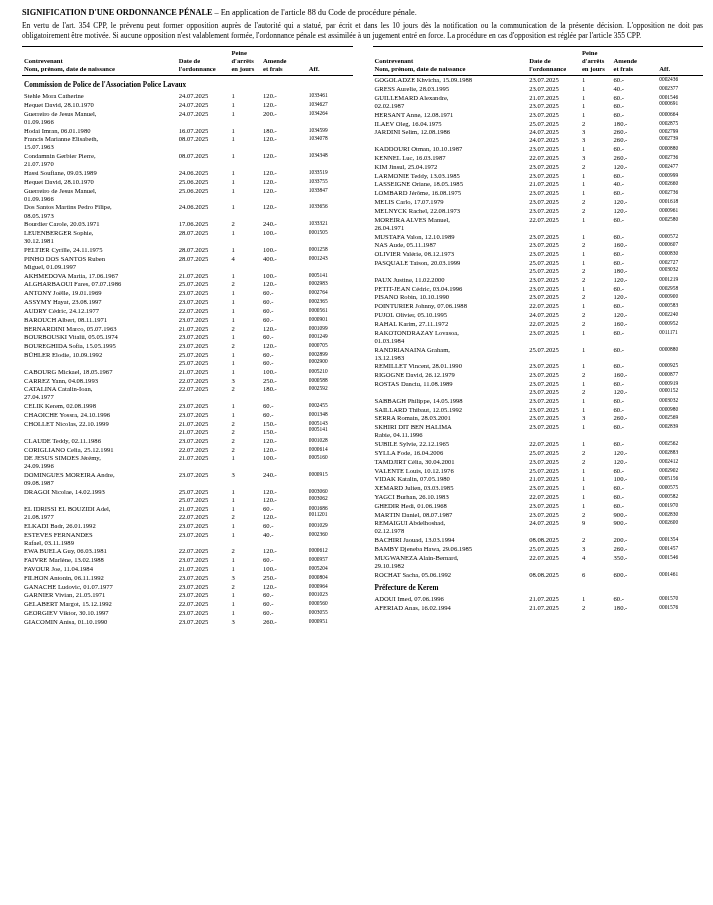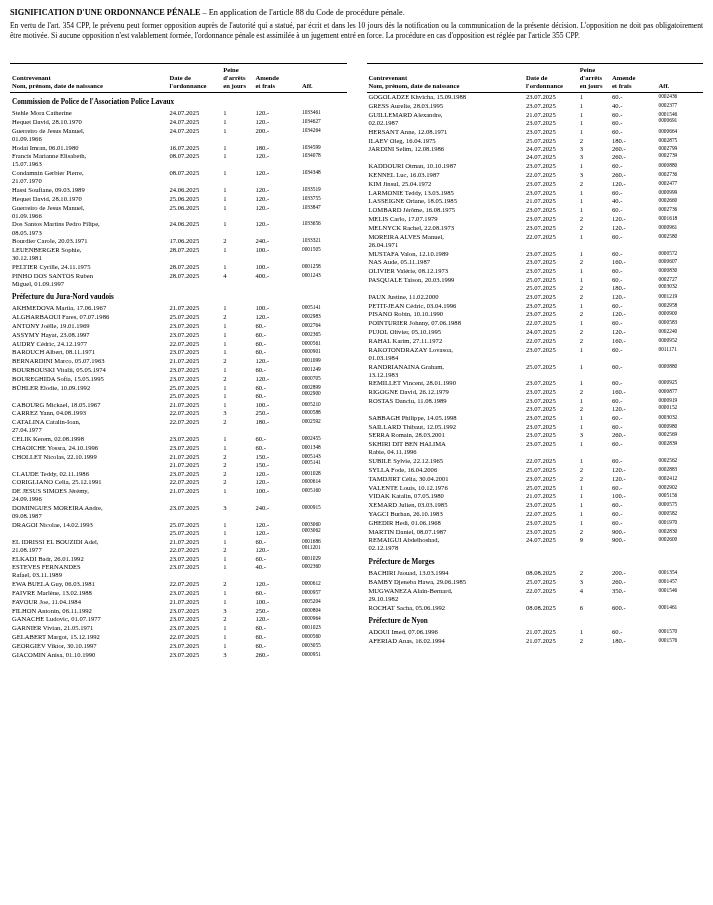--- a/index.html
+++ b/index.html
@@ -3,35 +3,35 @@
 <meta charset="utf-8">
 <style>
   html, body { margin:0; padding:0; }
   body {
     width: 713px;
     min-height: 905px;
     background: #ffffff;
     font-family: "Liberation Serif", serif;
     color: #000000;
   }
-  .page { padding: 8px 10px 4px 10px; box-sizing: border-box; width:713px; }
+  .page { padding: 8px 10px 4px 22px; box-sizing: border-box; width:713px; }
 
   .doc-title {
     font-size: 8.3px;
     font-weight: bold;
     margin-bottom: 3px;
     line-height: 1.25;
   }
   .doc-title .normal { font-weight: normal; }
 
   .preamble {
     font-size: 7.5px;
     text-align: justify;
     line-height: 1.32;
-    margin-bottom: 22px;
+    margin-bottom: 5px;
   }
 
   .columns {
     display: flex;
     gap: 20px;
     align-items: flex-start;
   }
   .col { width: 338px; }
 
   table.tbl {
@@ -201,23 +201,20 @@
               <td class="c-amende">100.-</td>
               <td class="c-aff">0001258</td>
             </tr>
             <tr>
               <td class="c-name">PINHO DOS SANTOS Ruben<br>Miguel, 01.09.1997</td>
               <td class="c-date">28.07.2025</td>
               <td class="c-peine">4</td>
               <td class="c-amende">400.-</td>
               <td class="c-aff">0001243</td>
             </tr>
-            <tr class="section">
-              <td colspan="5">Préfecture du Jura-Nord vaudois</td>
-            </tr>
             <tr>
               <td class="c-name">AKHMEDOVA Mariia, 17.06.1967</td>
               <td class="c-date">21.07.2025</td>
               <td class="c-peine">1</td>
               <td class="c-amende">100.-</td>
               <td class="c-aff">0005141</td>
             </tr>
             <tr>
               <td class="c-name">ALGHARBAOUI Fares, 07.07.1986</td>
               <td class="c-date">25.07.2025</td>
@@ -772,23 +769,20 @@
               <td class="c-amende">900.-</td>
               <td class="c-aff">0002830</td>
             </tr>
             <tr>
               <td class="c-name">REMAIGUI Abdelhoshad,<br>02.12.1978</td>
               <td class="c-date">24.07.2025</td>
               <td class="c-peine">9</td>
               <td class="c-amende">900.-</td>
               <td class="c-aff">0002600</td>
             </tr>
-            <tr class="section">
-              <td colspan="5">Préfecture de Morges</td>
-            </tr>
             <tr>
               <td class="c-name">BACHIRI Jaouad, 13.03.1994</td>
               <td class="c-date">08.08.2025</td>
               <td class="c-peine">2</td>
               <td class="c-amende">200.-</td>
               <td class="c-aff">0001354</td>
             </tr>
             <tr>
               <td class="c-name">BAMBY Djeneba Hawa, 29.06.1985</td>
               <td class="c-date">25.07.2025</td>
@@ -804,21 +798,21 @@
               <td class="c-aff">0001546</td>
             </tr>
             <tr>
               <td class="c-name">ROCHAT Sacha, 05.06.1992</td>
               <td class="c-date">08.08.2025</td>
               <td class="c-peine">6</td>
               <td class="c-amende">600.-</td>
               <td class="c-aff">0001461</td>
             </tr>
             <tr class="section">
-              <td colspan="5">Préfecture de Nyon</td>
+              <td colspan="5">Préfecture de Kerem</td>
             </tr>
             <tr>
               <td class="c-name">ADOUI Imed, 07.06.1996</td>
               <td class="c-date">21.07.2025</td>
               <td class="c-peine">1</td>
               <td class="c-amende">60.-</td>
               <td class="c-aff">0001570</td>
             </tr>
             <tr>
               <td class="c-name">AFERIAD Anas, 16.02.1994</td>

